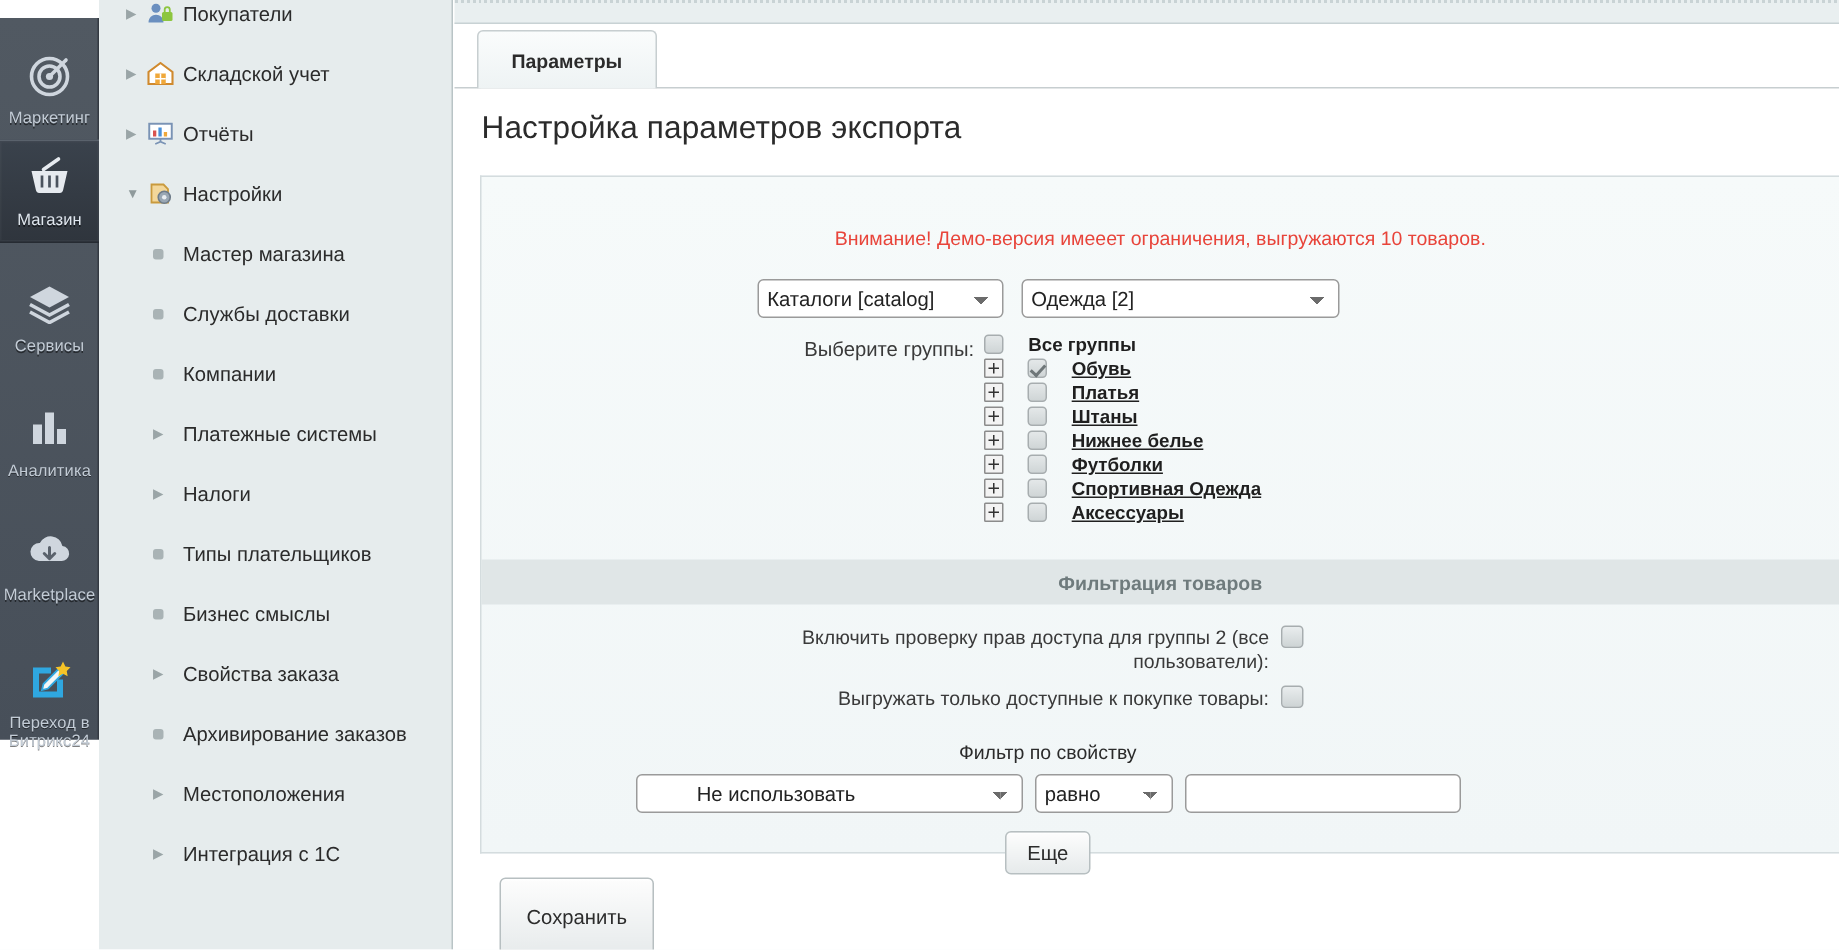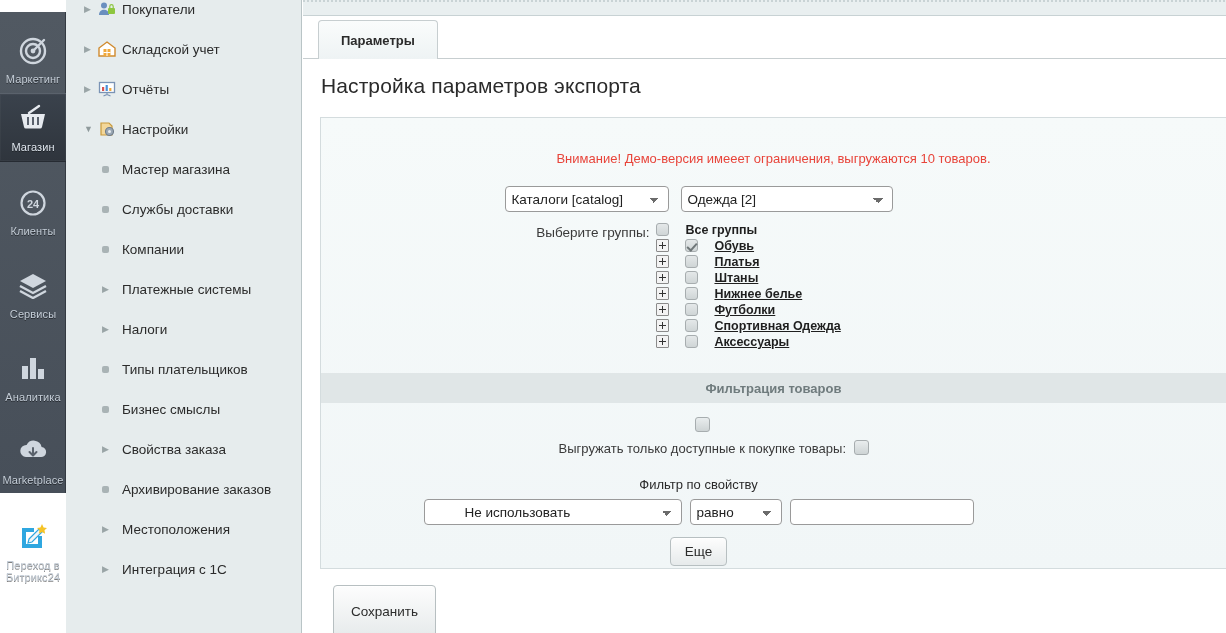--- a/index.html
+++ b/index.html
@@ -263,29 +263,20 @@
       <span class="rail-ico">
         <svg width="32" height="30" viewBox="0 0 32 30">
             <path d="M4 10 h24 l-3 13 a2 2 0 0 1 -2 1.6 h-14 a2 2 0 0 1 -2 -1.6 z" fill="#e6eaef"></path>
             <path d="M11 13 v8 M16 13 v8 M21 13 v8" stroke="#4b535e" stroke-width="1.8"></path>
             <path d="M12 9 L22 2" stroke="#e6eaef" stroke-width="2.4" stroke-linecap="round"></path>
           </svg>
       </span>
       <span class="rail-label">Магазин</span>
     </div>
 
-    <div class="rail-item" style="margin-top:16px">
-      <span class="rail-ico">
-        <svg width="30" height="30" viewBox="0 0 30 30">
-            <circle cx="15" cy="15" r="11.5" fill="none" stroke="#cfd6de" stroke-width="2.2"></circle>
-            <text x="15" y="19.5" font-family="Liberation Sans, sans-serif" font-size="11" font-weight="bold" fill="#cfd6de" text-anchor="middle">24</text>
-          </svg>
-      </span>
-      <span class="rail-label">Клиенты</span>
-    </div>
 
     <div class="rail-item" style="margin-top:16px">
       <span class="rail-ico">
         <svg width="32" height="28" viewBox="0 0 32 28">
             <path d="M16 3 L29 10 L16 17 L3 10 z" fill="#cfd6de"></path>
             <path d="M3 15 L16 22 L29 15" fill="none" stroke="#cfd6de" stroke-width="2.4"></path>
             <path d="M3 20 L16 27 L29 20" fill="none" stroke="#cfd6de" stroke-width="2.4"></path>
           </svg>
       </span>
       <span class="rail-label">Сервисы</span>
@@ -501,20 +492,21 @@
           </div>
 
         </div>
       </div>
 
       <div class="sec-bar">
         <span>Фильтрация товаров</span>
       </div>
 
       <div class="frow">
+        <div class="lbl">Включить проверку прав доступа для группы 2 (все пользователи):</div>
         <div class="cb2"></div>
       </div>
 
       <div class="frow tight">
         <div class="lbl">Выгружать только доступные к покупке товары:</div>
         <div class="cb2"></div>
       </div>
 
       <div class="fprop-title">Фильтр по свойству</div>
 

